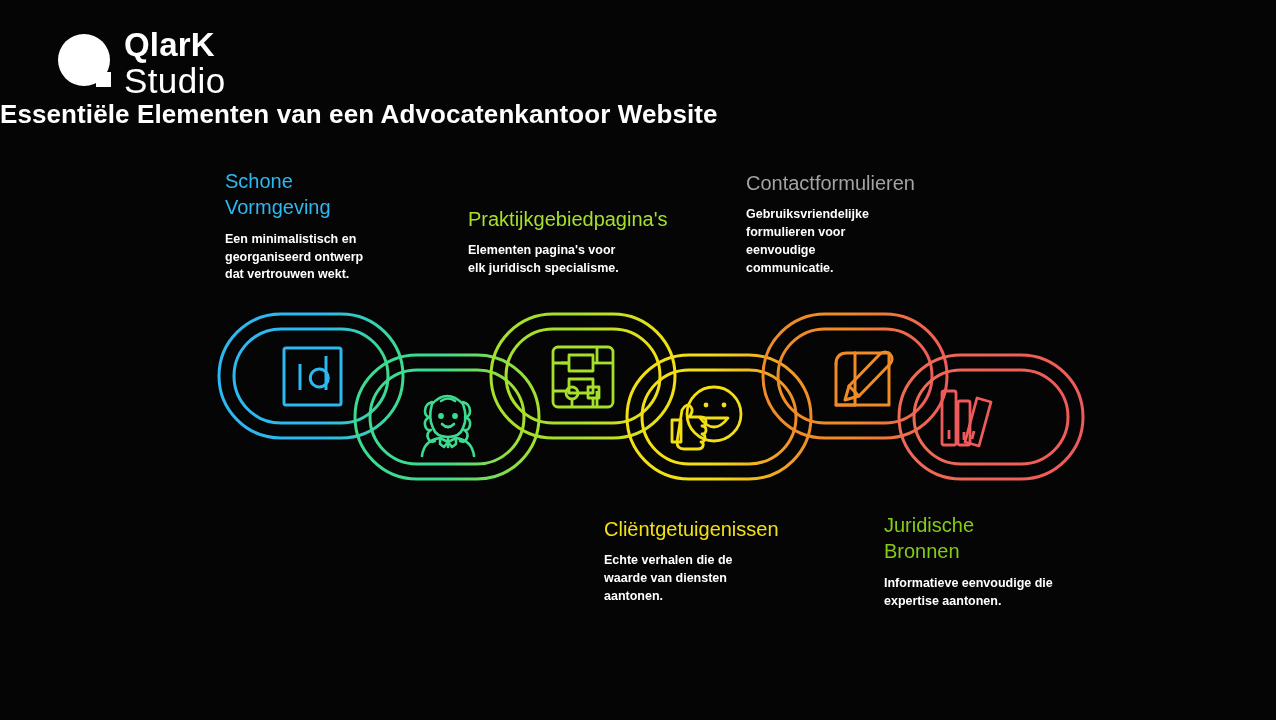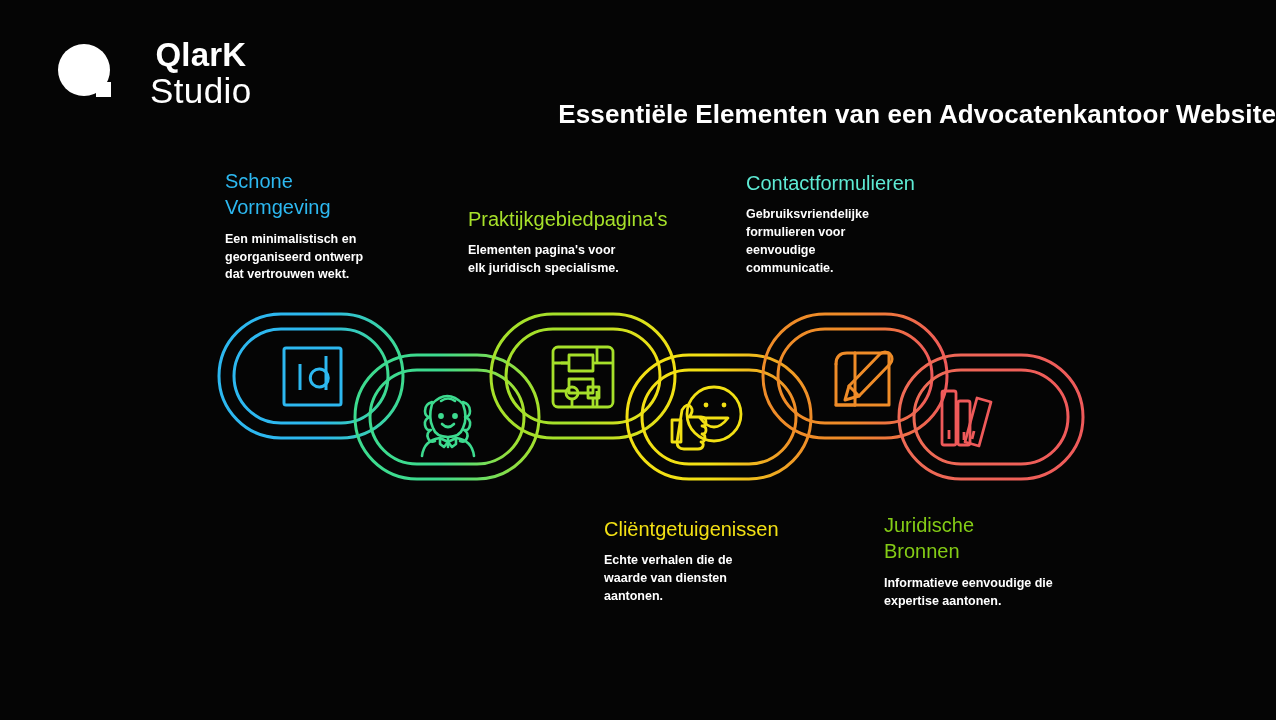--- a/index.html
+++ b/index.html
@@ -18,25 +18,24 @@
   .stage {
     position: absolute;
     inset: 0;
     background: #050505;
   }
 
   
   .logo {
     position: absolute;
     left: 58px;
-    top: 42px;
+    top: 32px;
     display: flex;
     align-items: center;
-    gap: 30px;
-    text-align: center;
+    gap: 4px;
   }
   .logo-mark {
     position: relative;
     width: 62px;
     height: 62px;
   }
   .logo-circle {
     position: absolute;
     left: 0;
     top: 0;
@@ -72,26 +71,25 @@
     color: #ffffff;
     margin-top: 2px;
   }
 
   
   .title {
     position: absolute;
     left: 0;
     right: 0;
     top: 99px;
-    text-align: right;
+    text-align: left;
     font-size: 26px;
     font-weight: 700;
     letter-spacing: 0.1px;
     color: #ffffff;
-    padding-left: 120px;
   }
 
   
   .cap {
     position: absolute;
     text-align: left;
   }
   .cap-title {
     font-size: 20px;
     font-weight: 400;
@@ -268,21 +266,21 @@
 dat vertrouwen wekt.</p>
   </div>
 
   <div class="cap" id="cap-2">
     <p class="cap-title" style="color:#a6e02a">Praktijkgebiedpagina's</p>
     <p class="cap-desc">Elementen pagina's voor
 elk juridisch specialisme.</p>
   </div>
 
   <div class="cap" id="cap-3">
-    <p class="cap-title" style="color:#5eead4">Contactformulieren</p>
+    <p class="cap-title" style="color:#a3a3a3">Contactformulieren</p>
     <p class="cap-desc">Gebruiksvriendelijke
 formulieren voor
 eenvoudige
 communicatie.</p>
   </div>
 
 
   <div class="cap" id="cap-5">
     <p class="cap-title" style="color:#f2e014">Cliëntgetuigenissen</p>
     <p class="cap-desc">Echte verhalen die de

